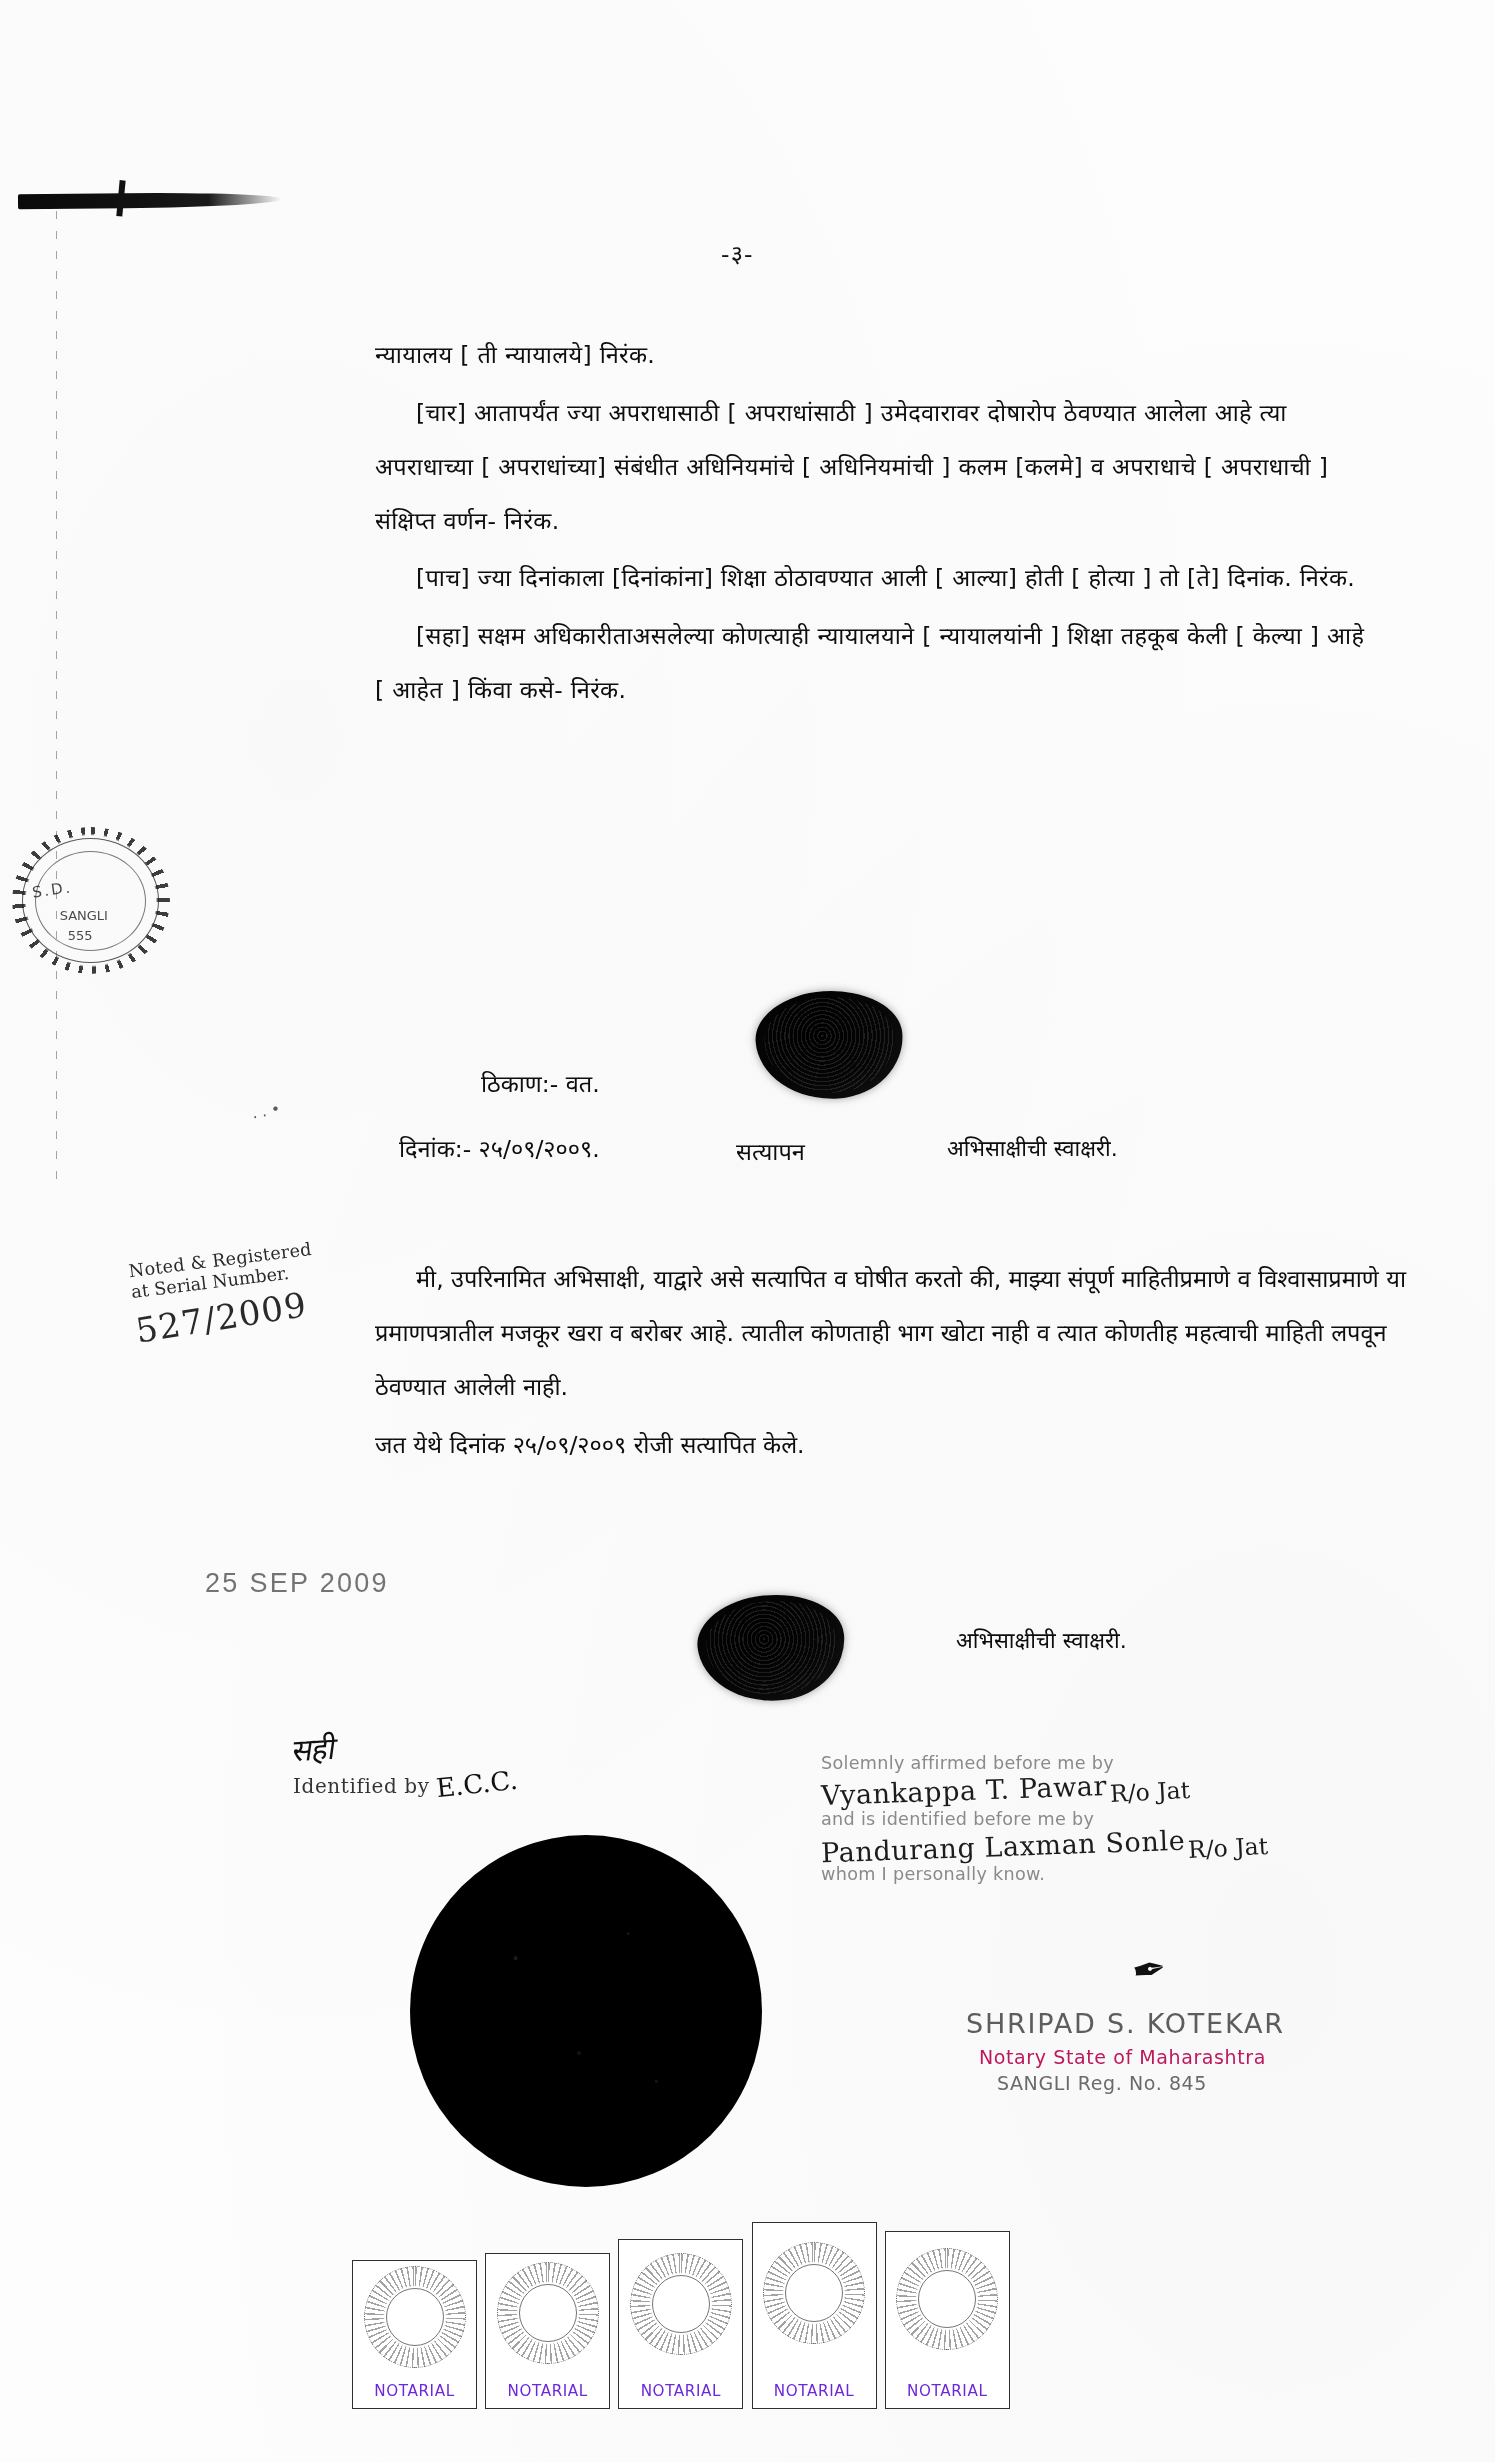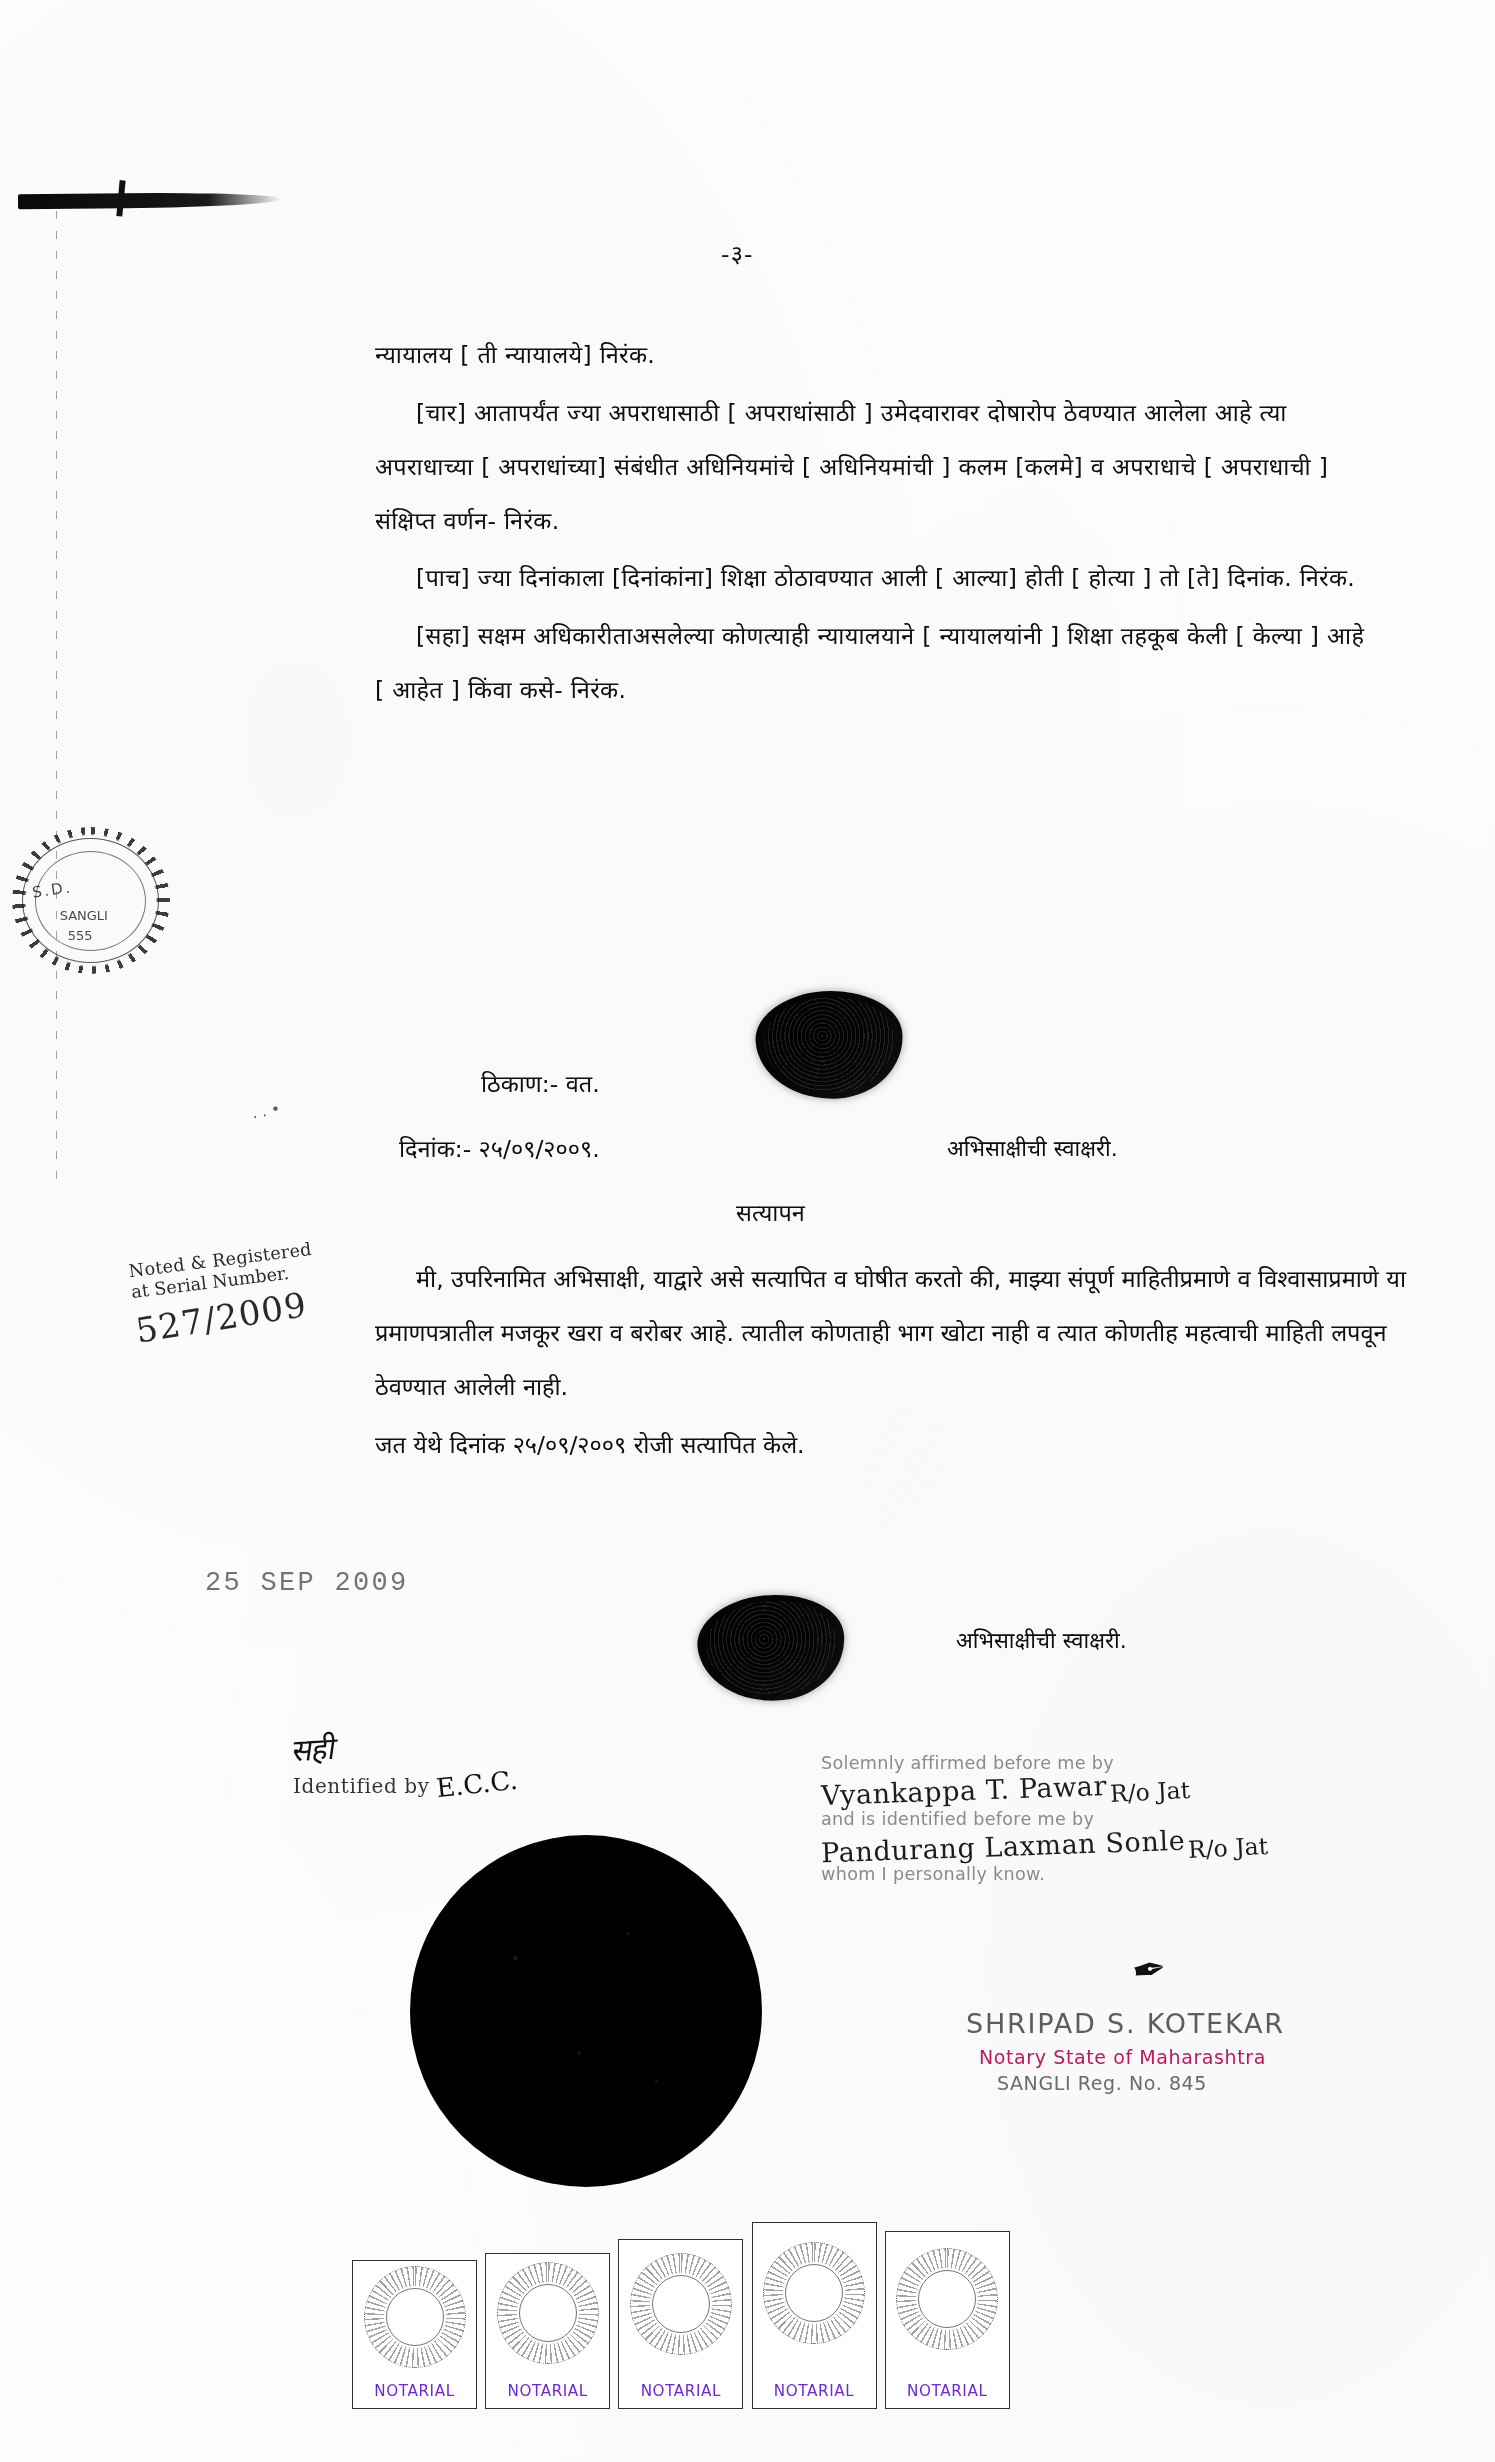--- a/index.html
+++ b/index.html
@@ -78,21 +78,21 @@
   }
   .para {
     margin: 0 0 3.5px 0;
   }
   .indent {
     text-indent: 41px;
   }
   .sec-heading {
     position: absolute;
     left: 736px;
-    top: 1196px;
+    top: 1135px;
     font-size: 23.5px;
     color: #0d0d0d;
   }
   .verification {
     position: absolute;
     left: 375px;
     top: 1252px;
     width: 1049px;
     font-size: 23.5px;
     line-height: 54px;
@@ -222,21 +222,21 @@
     display: inline-block;
   }
   
   .date-stamp {
     position: absolute;
     left: 205px;
     top: 1568px;
     font-size: 27px;
     letter-spacing: 2.3px;
     color: #5c5c5c;
-    font-family: Liberation Mono, monospace;
+    font-family: Liberation Sans, sans-serif;
     opacity: 0.85;
   }
   
   .ident-sig {
     position: absolute;
     left: 293px;
     top: 1727px;
     width: 305px;
     color: #111;
   }

